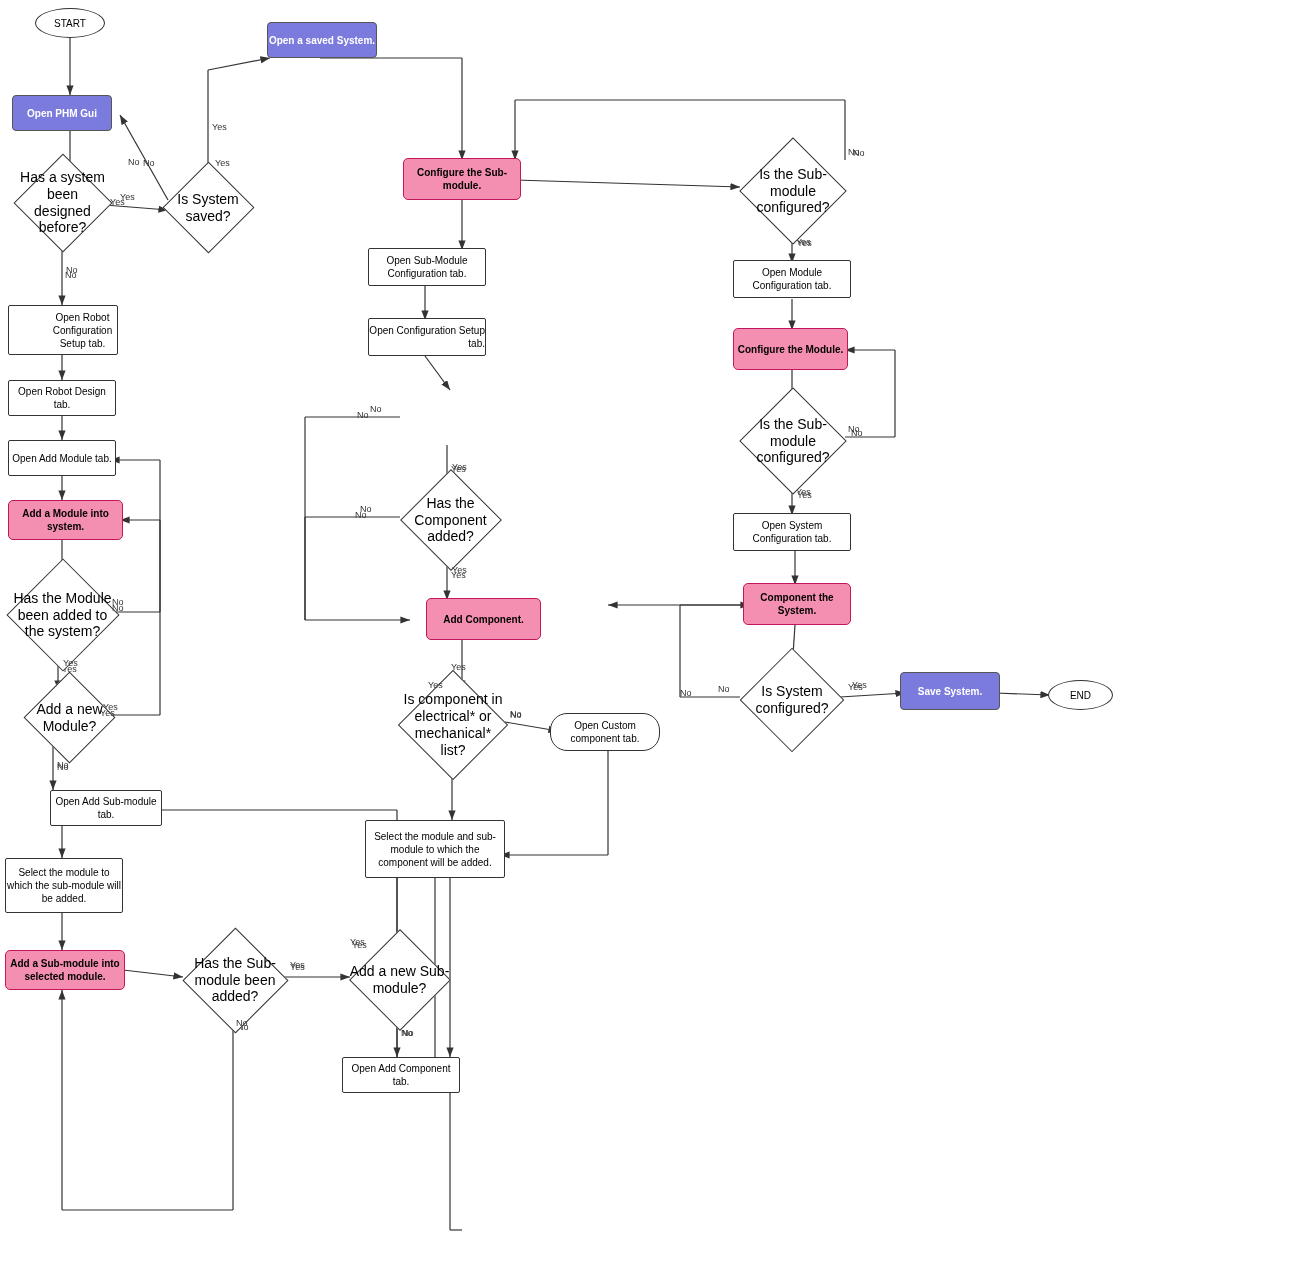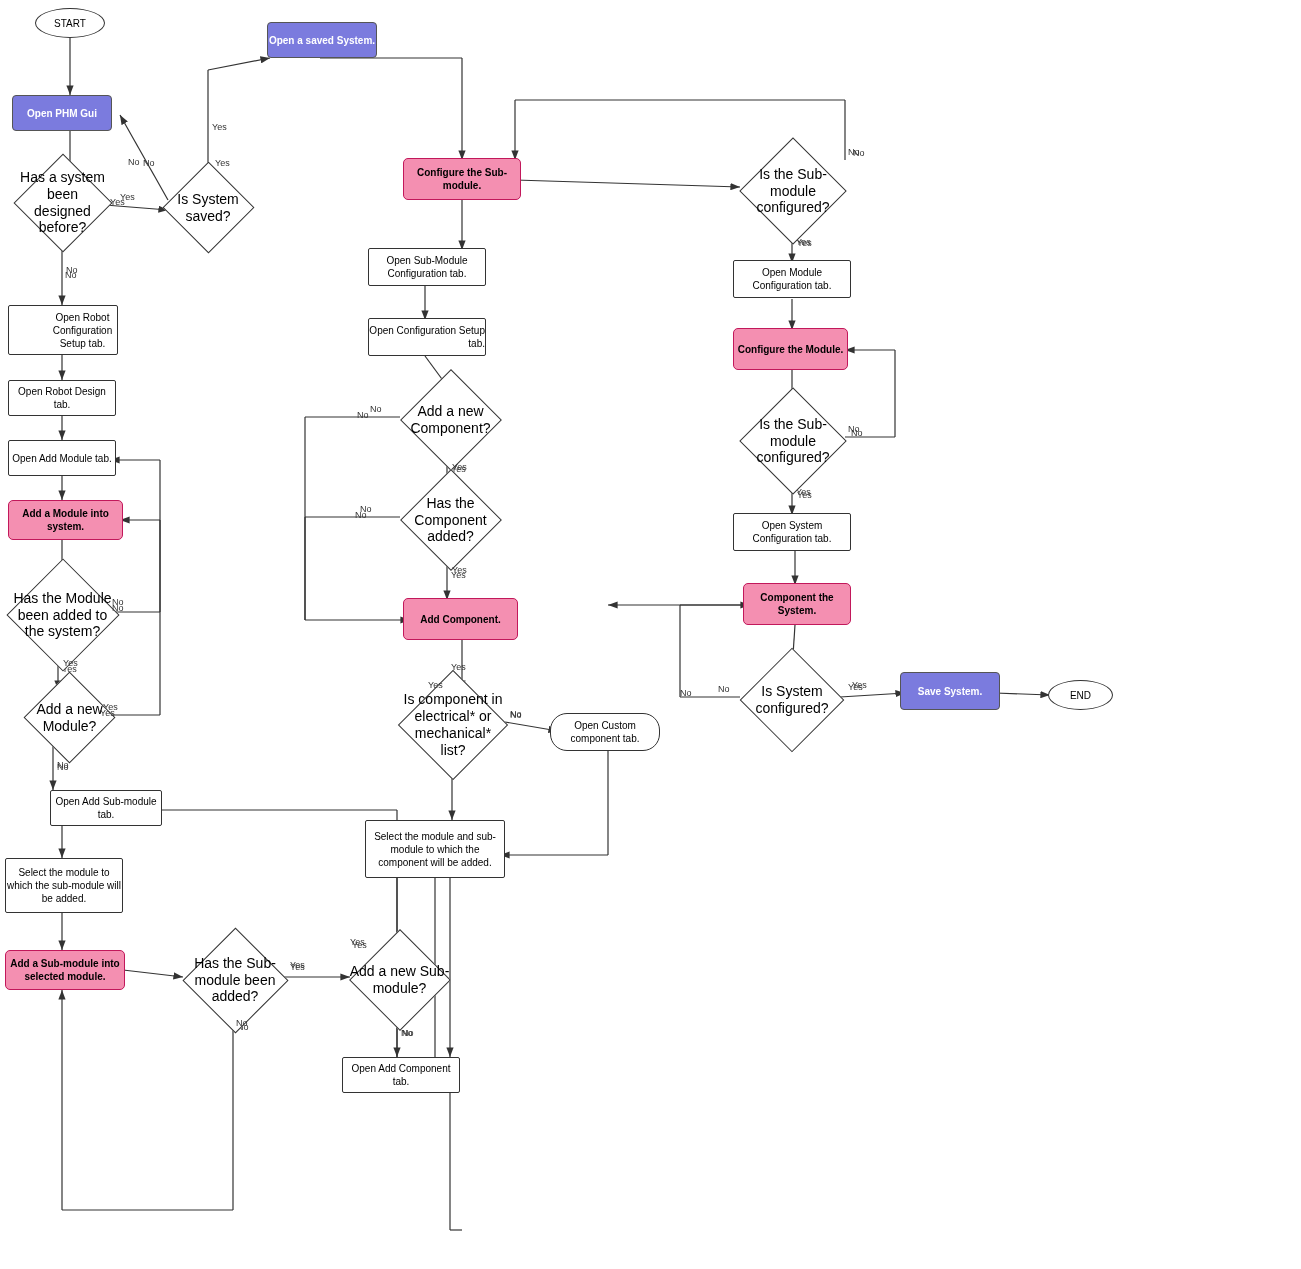--- a/index.html
+++ b/index.html
@@ -322,31 +322,27 @@
   </div>
 
   <div class="node rect-white" style="left:368px;top:248px;width:118px;height:38px;">
     <span>Open Sub-Module Configuration tab.</span>
   </div>
 
   <div class="node rect-white" style="left:368px;top:318px;width:118px;height:38px;text-align:right;">
     <span>Open Configuration Setup tab.</span>
   </div>
 
-  <div class="diamond" style="left:393px;top:385px;width:115px;height:70px;">
-    <div class="diamond-inner" style="width:72px;height:72px;"></div>
-    <div class="diamond-text" style="width:100px;">Add a new Component?</div>
-  </div>
 
   <div class="diamond" style="left:393px;top:485px;width:115px;height:70px;">
     <div class="diamond-inner" style="width:72px;height:72px;"></div>
     <div class="diamond-text" style="width:100px;">Has the Component added?</div>
   </div>
 
-  <div class="node rect-pink" style="left:403px;top:598px;width:115px;height:42px;">
+  <div class="node rect-pink" style="left:426px;top:598px;width:115px;height:42px;">
     <span>Add Component.</span>
   </div>
 
   <div class="diamond" style="left:393px;top:685px;width:120px;height:80px;">
     <div class="diamond-inner" style="width:78px;height:78px;"></div>
     <div class="diamond-text" style="width:105px;">Is component in electrical* or mechanical* list?</div>
   </div>
 
   <div class="node rect-white" style="left:550px;top:713px;width:110px;height:38px;border-radius:17px;">
     <span>Open Custom component tab.</span>

